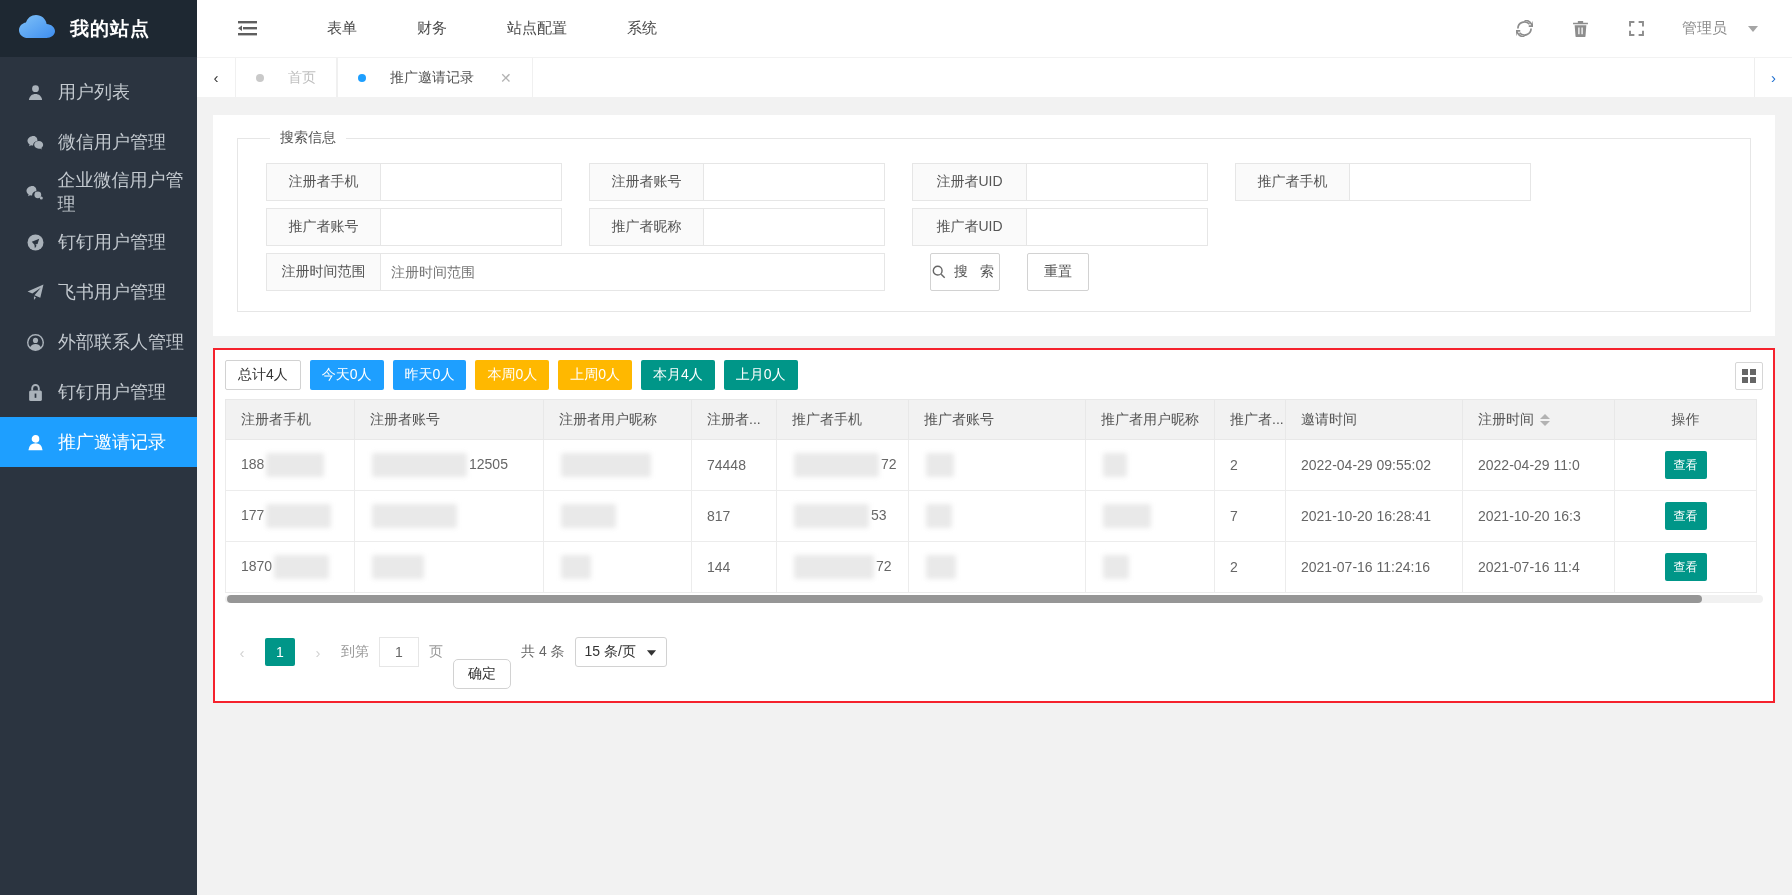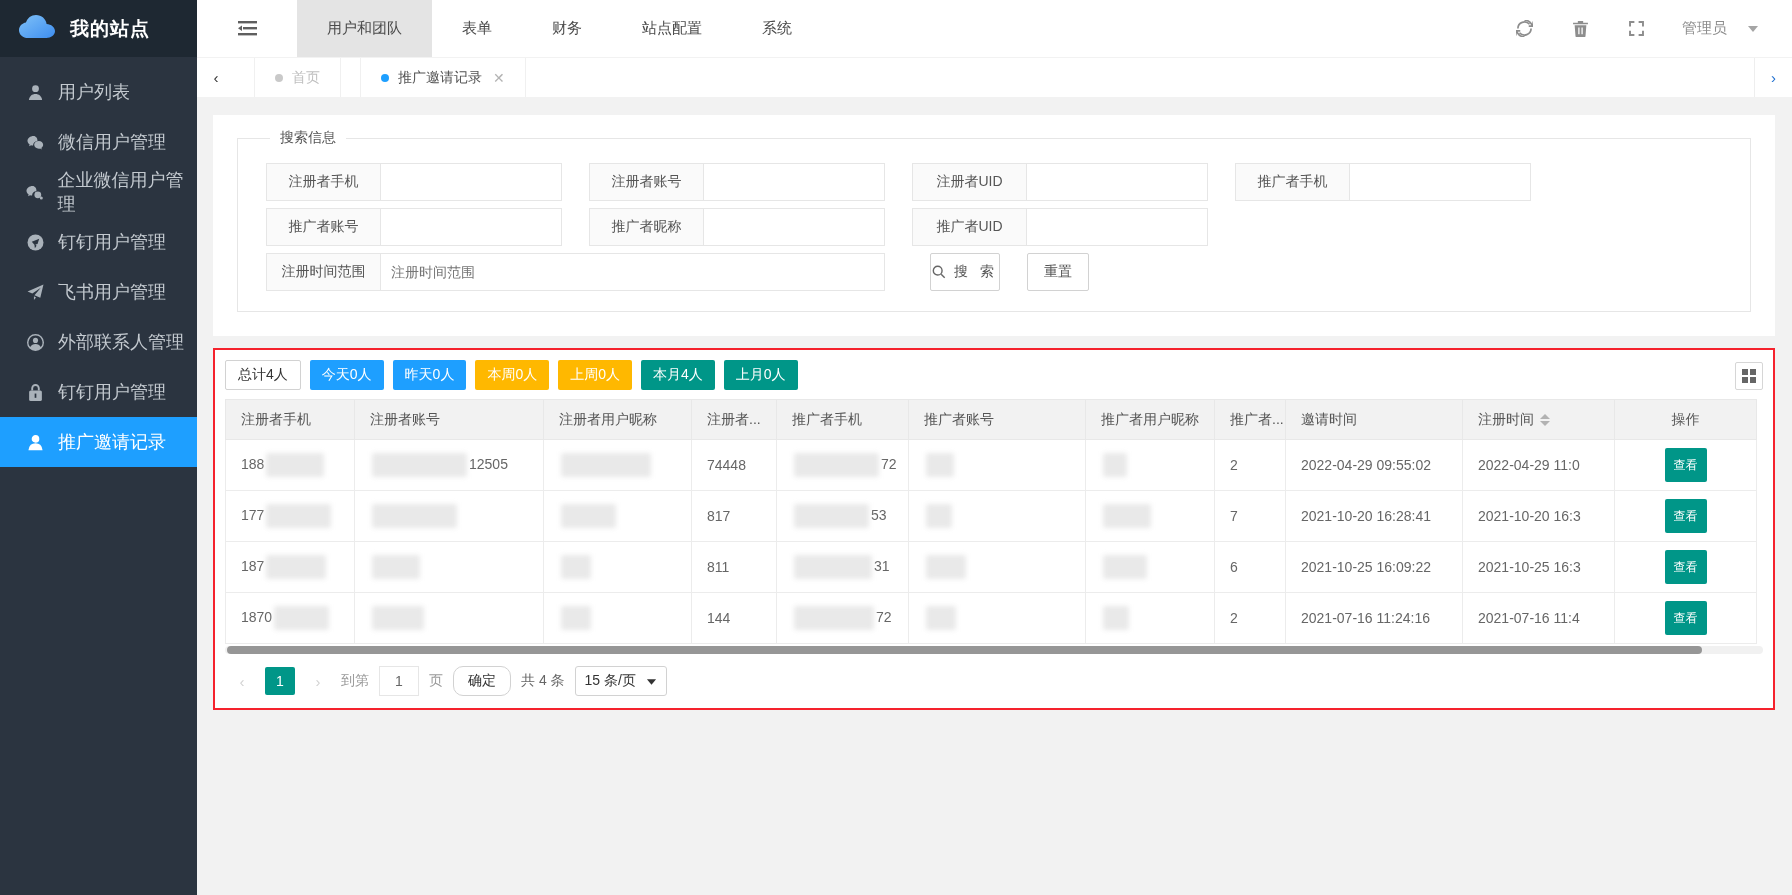--- a/index.html
+++ b/index.html
@@ -33,21 +33,21 @@
   .header-right{margin-left:auto;display:flex;align-items:center;gap:36px;padding-right:34px;}
   .hicon{width:20px;height:20px;display:flex;align-items:center;justify-content:center;cursor:pointer;}
   .hicon svg{width:17px;height:17px;fill:#8d8d8d;}
   .admin{display:flex;align-items:center;gap:21px;color:#8d8d8d;cursor:pointer;font-size:15px;}
   .caret-down{width:0;height:0;border-left:5px solid transparent;border-right:5px solid transparent;border-top:6px solid #a5a5a5;}
 
   
   .tabbar{height:40px;background:#fff;display:flex;align-items:stretch;border-top:1px solid #f2f2f2;flex:0 0 40px;}
   .tab-arrow{width:38px;display:flex;align-items:center;justify-content:center;color:#333;font-size:15px;cursor:pointer;}
   .tab-arrow.right{margin-left:auto;border-left:1px solid #eee;color:#1f6fd0;}
-  .page-tab{display:flex;align-items:center;gap:9px;padding:0 20px;border-right:1px solid #f0f0f0;border-left:1px solid #f0f0f0;cursor:pointer;color:#bfbfbf;margin-left:19px;}
+  .page-tab{display:flex;align-items:center;gap:24px;padding:0 20px;border-right:1px solid #f0f0f0;border-left:1px solid #f0f0f0;cursor:pointer;color:#bfbfbf;}
   .page-tab .dot{width:8px;height:8px;border-radius:50%;background:#c9c9c9;}
   .page-tab.active{color:#545454;}
   .page-tab.active .dot{background:var(--primary);}
   .tab-close{color:#b3b3b3;font-size:14px;margin-left:2px;}
 
   
   .content{flex:1;background:#f2f2f2;padding:18px 17px 0 16px;overflow:hidden;}
 
   .search-card{background:#fff;padding:14px 24px 24px 24px;}
   fieldset.search-field{border:1px solid var(--border);padding:16px 0 20px 28px;}
@@ -77,31 +77,31 @@
   table.grid{border-collapse:collapse;table-layout:fixed;width:1531px;margin-top:9px;}
   table.grid th{background:#f2f2f2;height:40px;font-weight:normal;color:#555;text-align:left;padding:0 0 0 15px;border:1px solid #e8e8e8;font-size:14px;white-space:nowrap;overflow:hidden;}
   table.grid td{height:51px;border:1px solid #ececec;color:#666;padding:0 0 0 15px;white-space:nowrap;overflow:hidden;font-size:14px;background:#fff;}
   table.grid .c-action{text-align:center;padding:0;}
   th.sortable .th-inner{display:inline-flex;align-items:center;gap:6px;cursor:pointer;}
   .sort-carets{display:inline-flex;flex-direction:column;gap:2px;}
   .sort-carets i{width:0;height:0;border-left:5px solid transparent;border-right:5px solid transparent;display:block;}
   .sort-carets .up{border-bottom:5px solid #b2b2b2;}
   .sort-carets .dn{border-top:5px solid #b2b2b2;}
   .redact{display:inline-block;height:24px;background:#e9e9e9;border-radius:2px;vertical-align:middle;margin:0 2px;filter:blur(2.5px);}
-  .view-btn{display:inline-flex;align-items:center;justify-content:center;height:34px;padding:0 9px;background:var(--green);color:#fff;font-size:12px;border:none;border-radius:2px;cursor:pointer;}
+  .view-btn{display:inline-flex;align-items:center;justify-content:center;height:28px;padding:0 9px;background:var(--green);color:#fff;font-size:12px;border:none;border-radius:2px;cursor:pointer;}
 
   .hscroll{height:8px;background:#f1f1f1;margin-top:2px;border-radius:4px;position:relative;}
   .hscroll .thumb{position:absolute;left:2px;top:0;height:8px;width:1475px;background:#969696;border-radius:4px;cursor:grab;}
 
   .pager{display:flex;align-items:center;gap:10px;margin-top:12px;padding-left:4px;}
   .pg-arrow{width:26px;height:28px;display:flex;align-items:center;justify-content:center;color:#d2d2d2;font-size:15px;cursor:pointer;}
   .pg-num{width:30px;height:28px;background:var(--green);color:#fff;display:flex;align-items:center;justify-content:center;border-radius:2px;font-size:14px;cursor:pointer;}
   .pg-text{color:#999;}
   .pg-input{width:40px;height:30px;border:1px solid var(--border);text-align:center;color:#666;font-size:14px;outline:none;}
-  .pg-confirm{height:30px;padding:0 14px;border:1px solid #d2d2d2;background:#fff;color:#333;font-size:14px;cursor:pointer;border-radius:10px;}
+  .pg-confirm{height:30px;padding:0 14px;border:1px solid #d2d2d2;background:#fff;color:#333;font-size:14px;cursor:pointer;border-radius:5px;margin-top:44px;}
   .pg-total{color:#666;}
   .pg-select{height:30px;border:1px solid #d2d2d2;border-radius:3px;display:flex;align-items:center;gap:10px;padding:0 9px;color:#333;background:#fff;cursor:pointer;}
   .pg-select svg{width:11px;height:11px;fill:#333;}
 </style>
 </head>
 <body>
 
 <div class="app">
 
   <aside class="sidebar">
@@ -202,21 +202,20 @@
     <header class="header">
       <span class="burger">
         <svg width="19" height="15" viewBox="0 0 19 15" fill="#5f5f5f">
           <rect x="0" y="0" width="19" height="2.4"></rect>
           <rect x="5" y="6" width="14" height="2.4"></rect>
           <path d="M0 7.2 L4 4.4 v5.6 Z"></path>
           <rect x="0" y="12" width="19" height="2.4"></rect>
         </svg>
       </span>
       <nav class="nav-tabs" id="nav-tabs">
-          <div class="nav-tab active">用户和团队</div>
           <div class="nav-tab">表单</div>
           <div class="nav-tab">财务</div>
           <div class="nav-tab">站点配置</div>
           <div class="nav-tab">系统</div>
         </nav>
       <div class="header-right">
         <span class="hicon">
           <svg viewBox="0 0 16 16">
               <path d="M8 1a7 7 0 0 1 6.3 4H12v1.6h5V1.5h-1.6v2A8.6 8.6 0 0 0 8-.6V1zM8 15a7 7 0 0 1-6.3-4H4V9.4h-5v5.1h1.6v-2A8.6 8.6 0 0 0 8 16.6V15z" transform="translate(0,0)"></path>
               <path d="M2.6 8a5.4 5.4 0 0 1 9.5-3.5l1.2-1A7 7 0 0 0 1 8h1.6zM13.4 8a5.4 5.4 0 0 1-9.5 3.5l-1.2 1A7 7 0 0 0 15 8h-1.6z"></path>
@@ -385,33 +384,20 @@
                 <td>817</td>
                 <td><span class="redact" style="width: 75px;"></span>53</td>
                 <td><span class="redact" style="width: 26px;"></span></td>
                 <td><span class="redact" style="width: 48px;"></span></td>
                 <td>7</td>
                 <td>2021-10-20 16:28:41</td>
                 <td>2021-10-20 16:3</td>
                 <td class="c-action"><button class="view-btn">查看</button></td>
               </tr>
               <tr>
-                <td>187<span class="redact" style="width: 60px;"></span></td>
-                <td><span class="redact" style="width: 48px;"></span></td>
-                <td><span class="redact" style="width: 30px;"></span></td>
-                <td>811</td>
-                <td><span class="redact" style="width: 78px;"></span>31</td>
-                <td><span class="redact" style="width: 40px;"></span></td>
-                <td><span class="redact" style="width: 44px;"></span></td>
-                <td>6</td>
-                <td>2021-10-25 16:09:22</td>
-                <td>2021-10-25 16:3</td>
-                <td class="c-action"><button class="view-btn">查看</button></td>
-              </tr>
-              <tr>
                 <td>1870<span class="redact" style="width: 55px;"></span></td>
                 <td><span class="redact" style="width: 52px;"></span></td>
                 <td><span class="redact" style="width: 30px;"></span></td>
                 <td>144</td>
                 <td><span class="redact" style="width: 80px;"></span>72</td>
                 <td><span class="redact" style="width: 30px;"></span></td>
                 <td><span class="redact" style="width: 26px;"></span></td>
                 <td>2</td>
                 <td>2021-07-16 11:24:16</td>
                 <td>2021-07-16 11:4</td>

